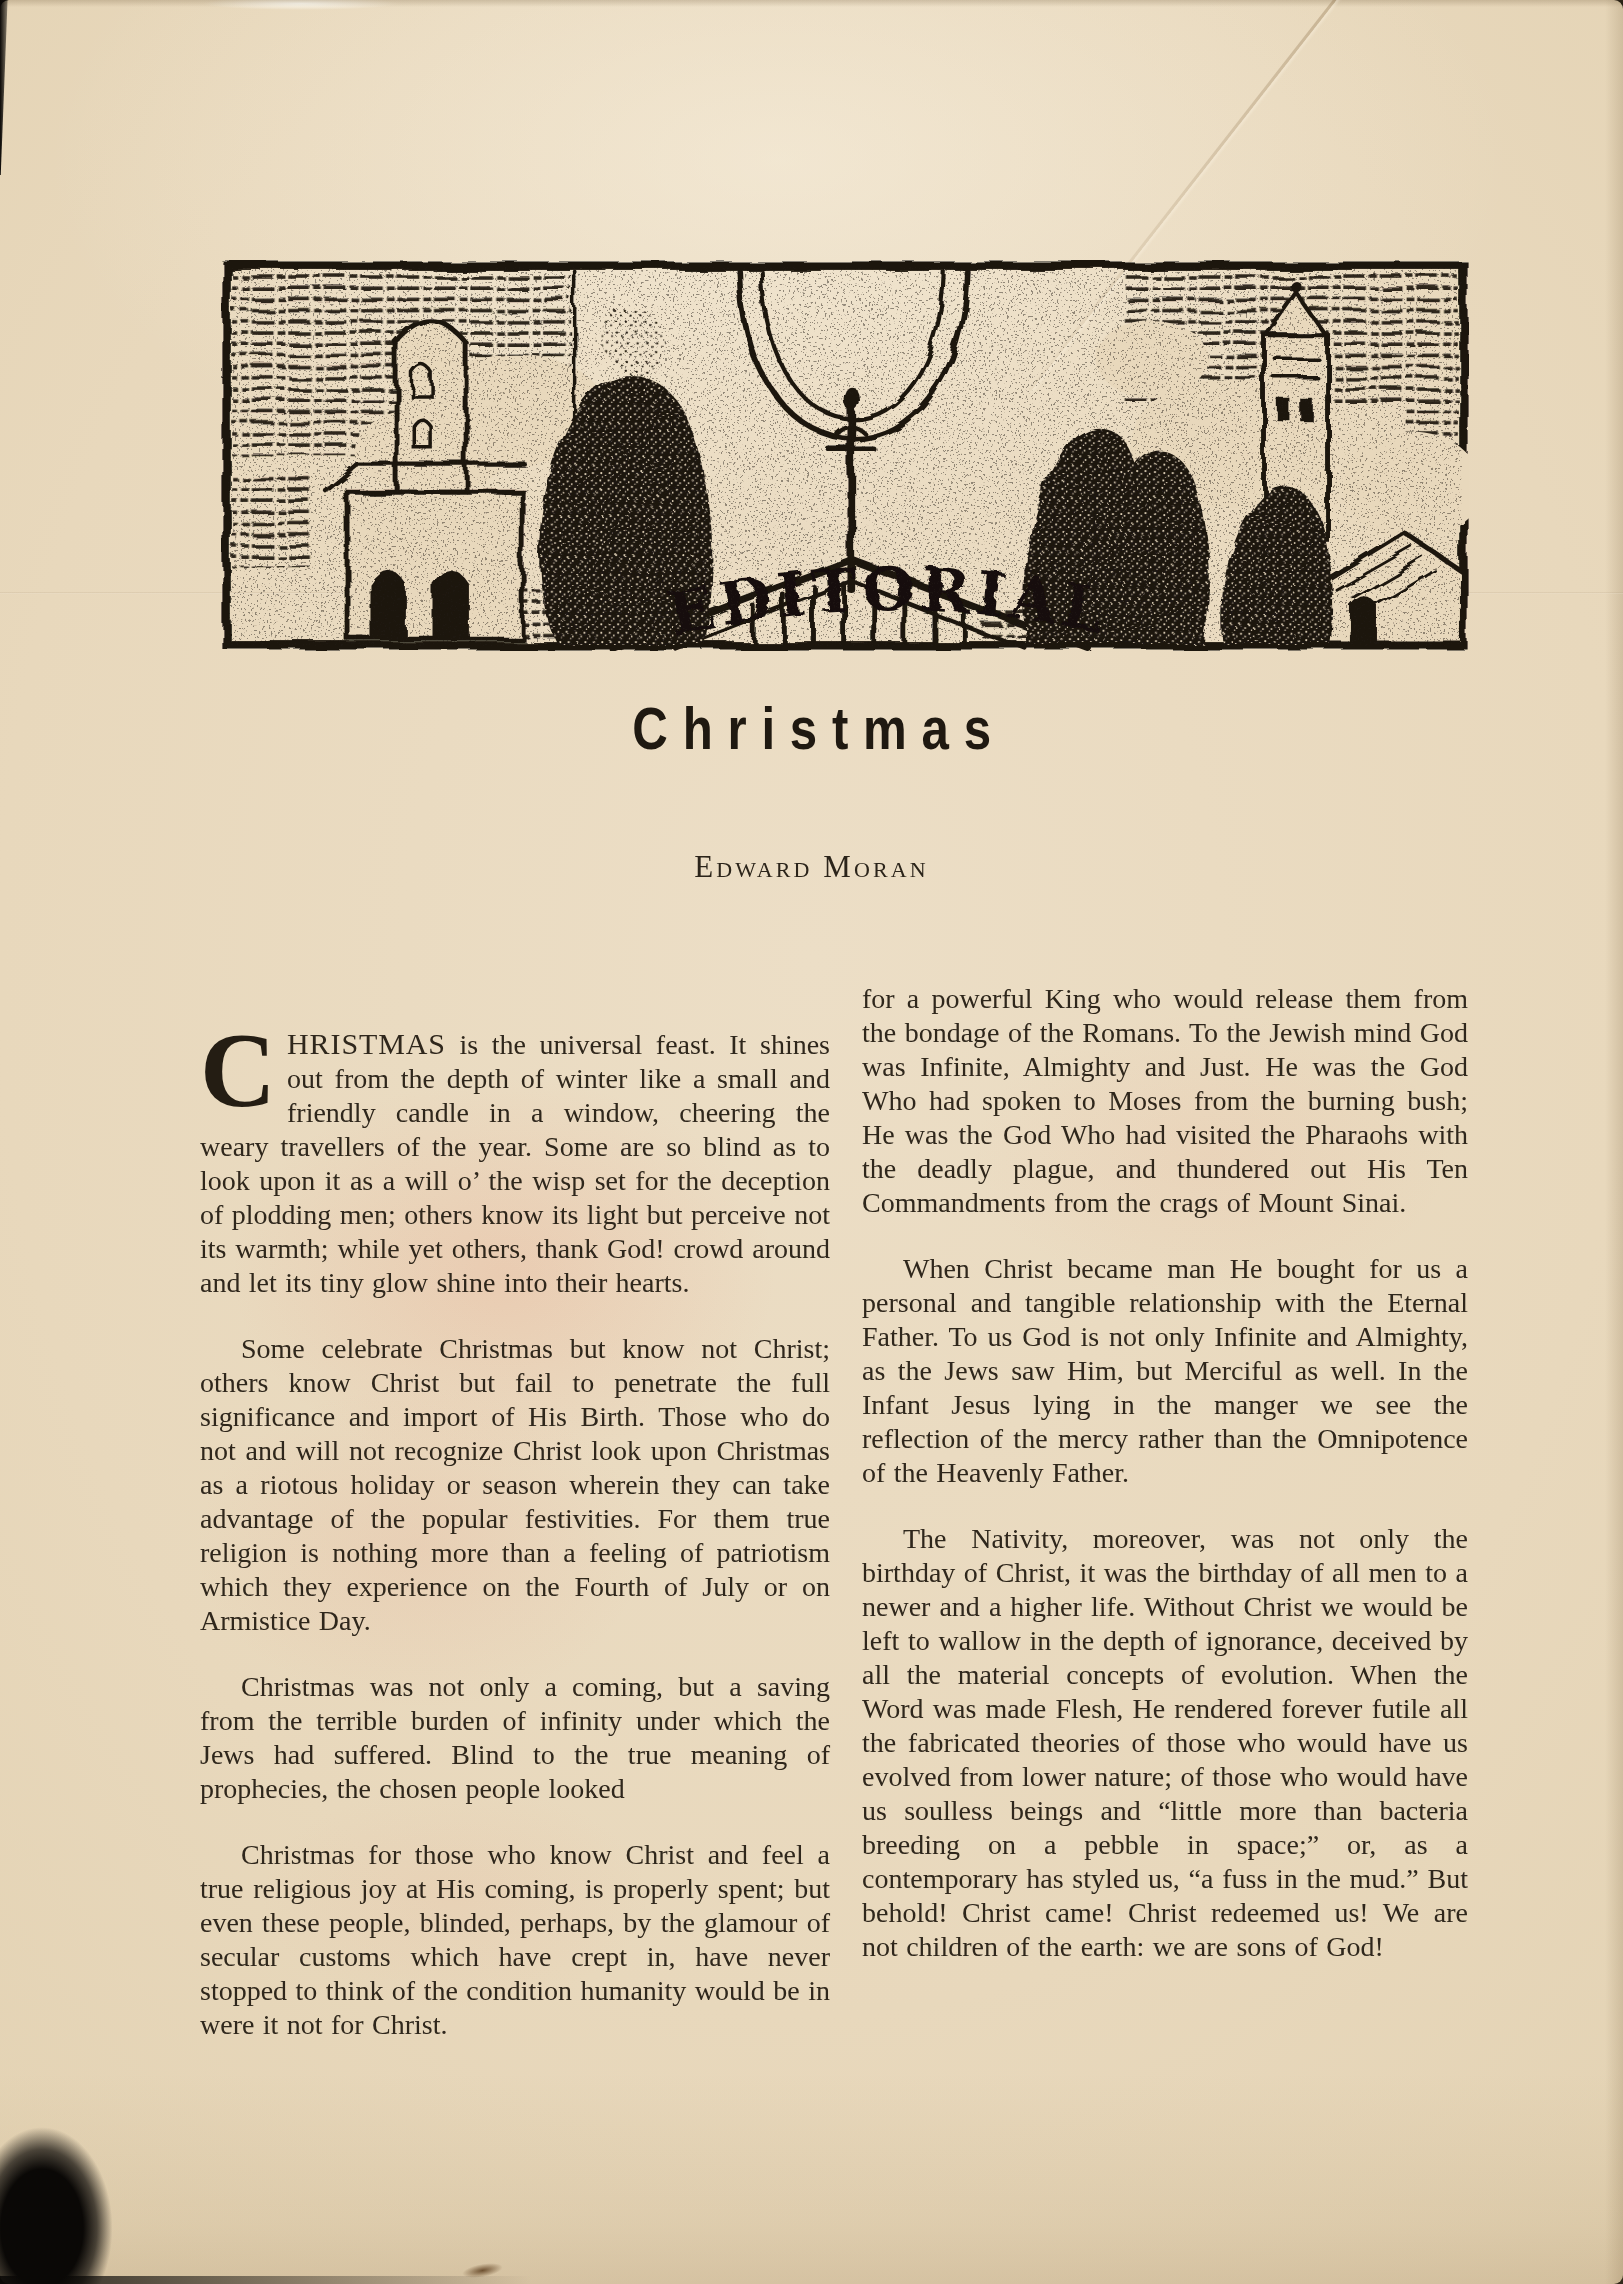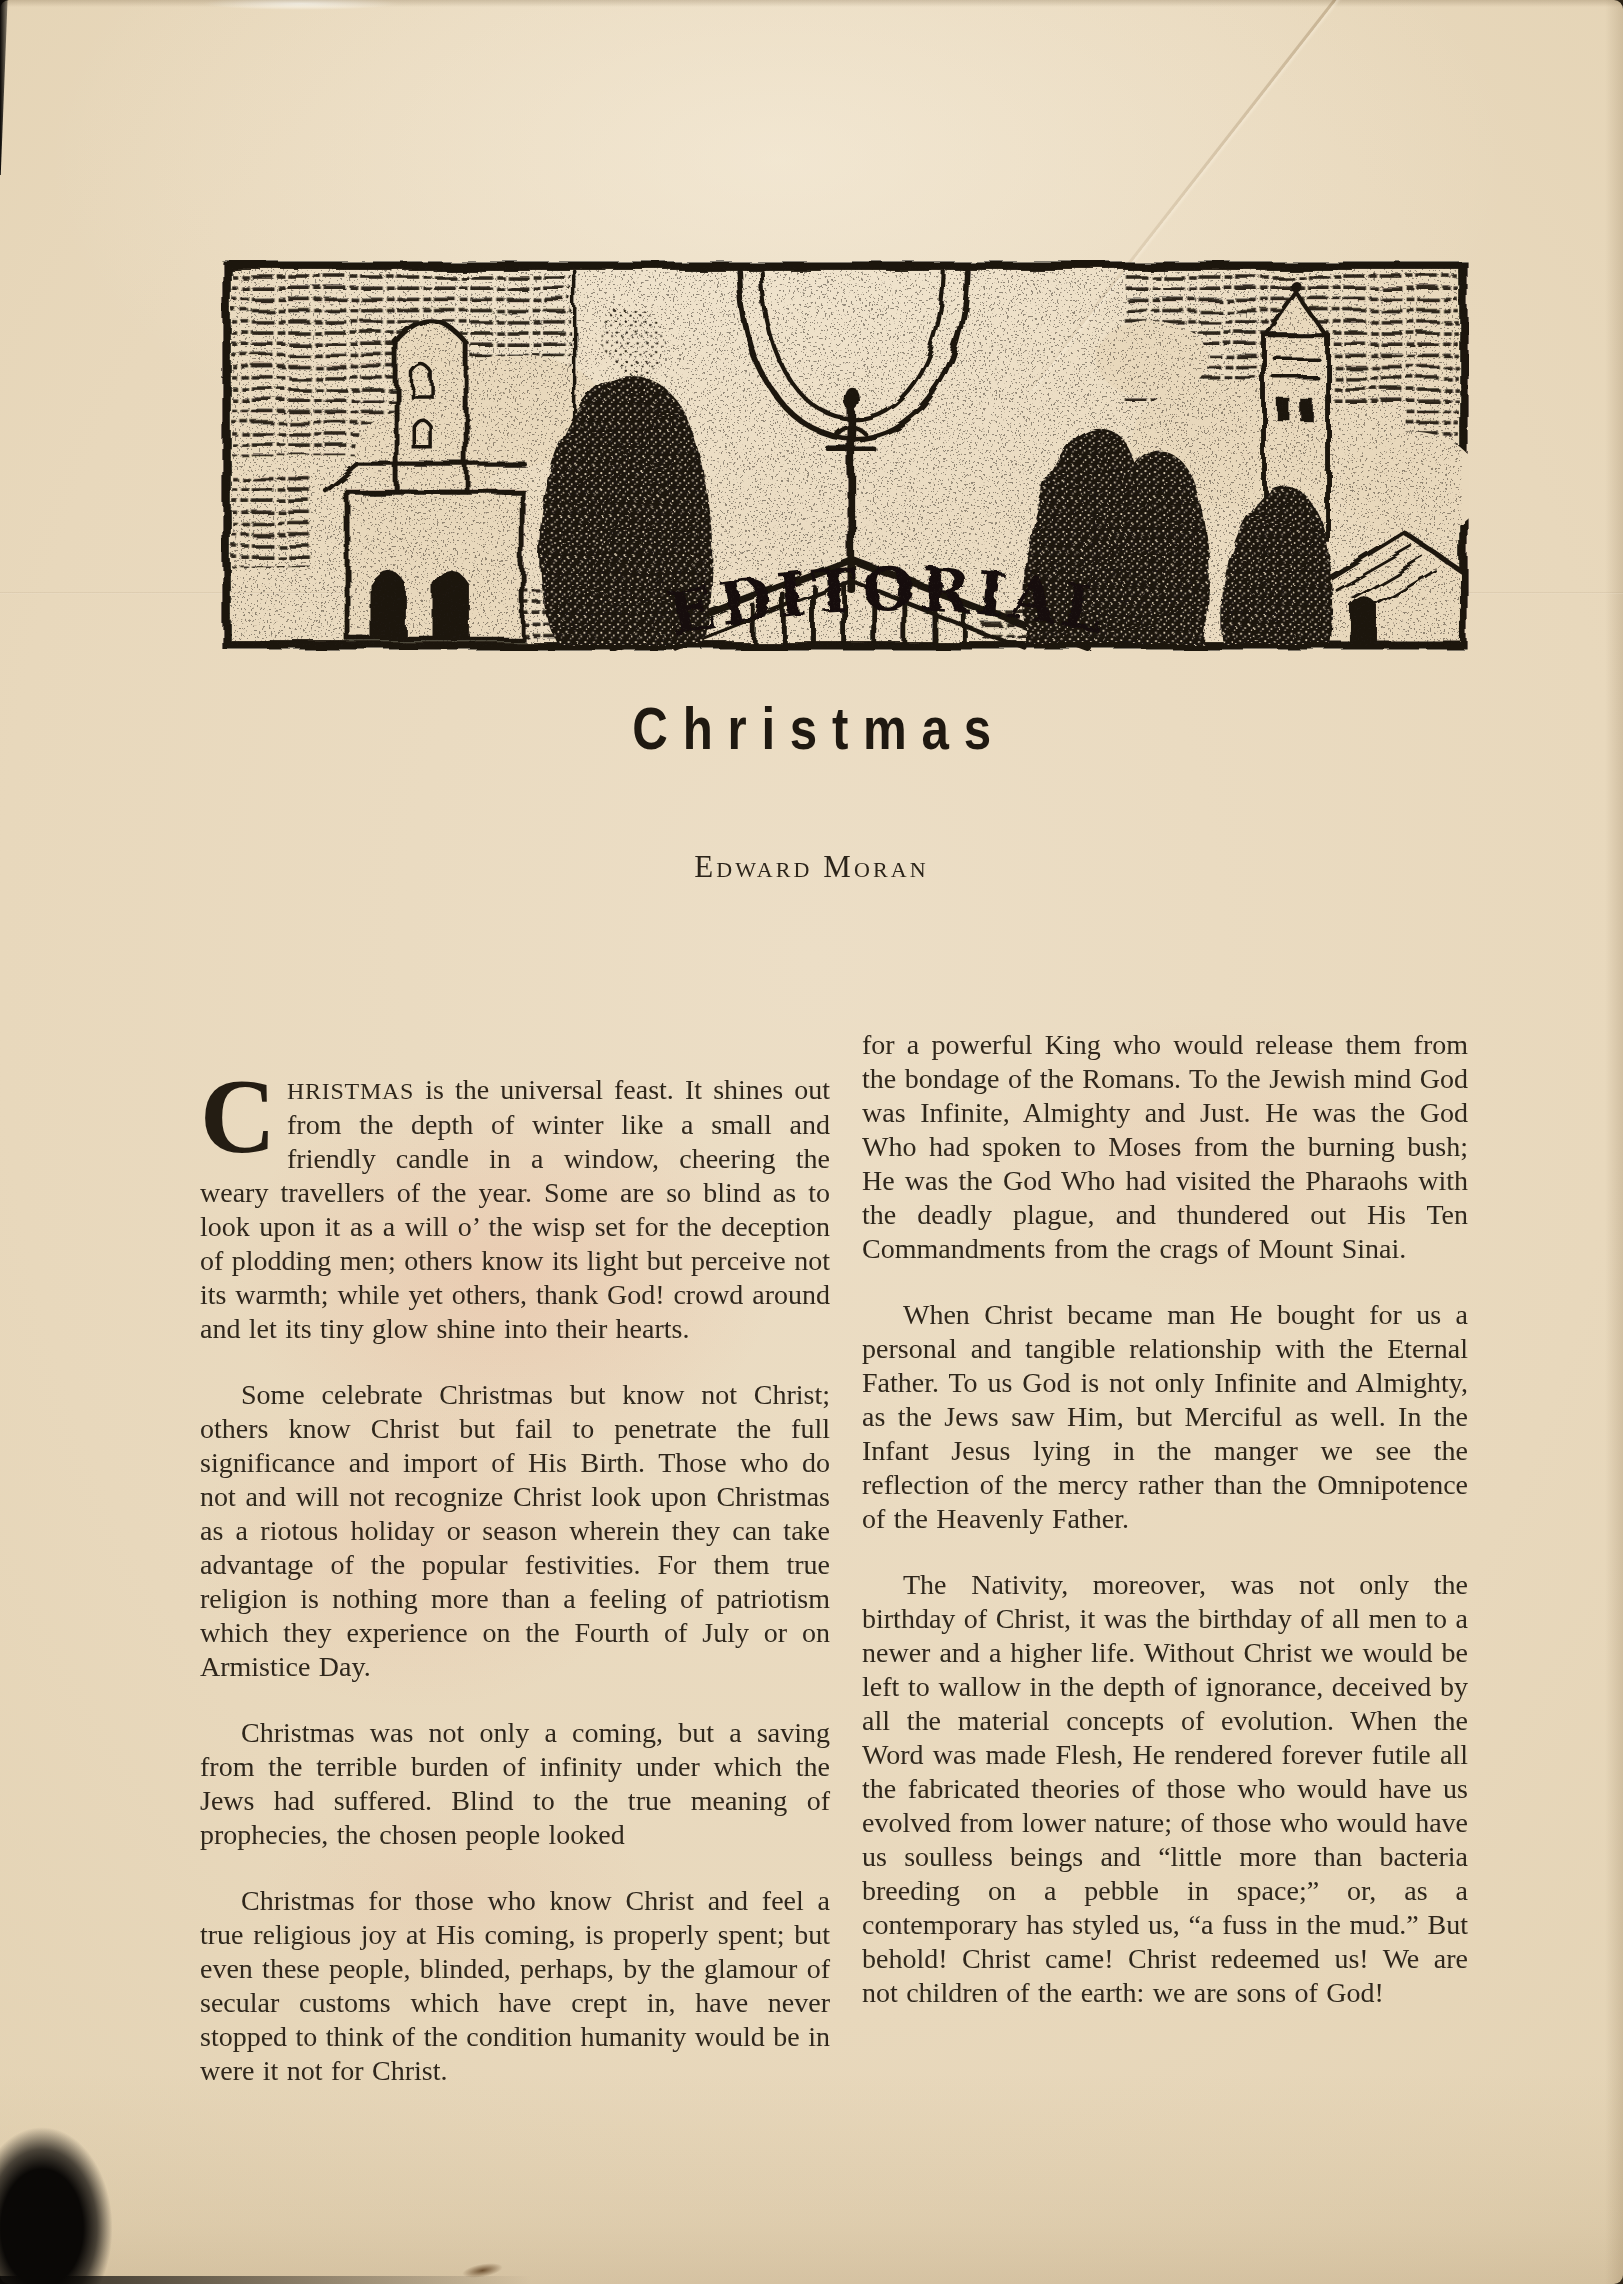--- a/index.html
+++ b/index.html
@@ -49,26 +49,26 @@
   .columns{
     position:absolute;left:200px;top:982px;width:1269px;
     display:flex;gap:32px;
     color:#2f271c;font-size:28px;line-height:34px;
     text-align:justify;word-spacing:1.4px;
   }
   .col-left{width:630px;padding-top:45px;}
   .col-right{width:606px;}
   .columns p{margin:0;text-indent:41px;}
   .columns p + p{margin-top:32px;}
-  .columns p.no-indent{text-indent:0;margin-top:46px;}
+  .columns p.no-indent{text-indent:0;}
   .dropcap{
     float:left;font-weight:700;font-size:105px;line-height:73px;
     padding:7px 11.2px 0 0;color:#241d13;
   }
-  .lead{font-size:24px;letter-spacing:0.03em;}
+  .lead{font-size:30px;letter-spacing:0.03em;}
 </style>
 </head>
 <body>
 
 <div class="page">
 
   <div class="stain glint"></div>
   <div class="stain s1"></div>
   <div class="stain s2"></div>
   <div class="stain s3"></div>

